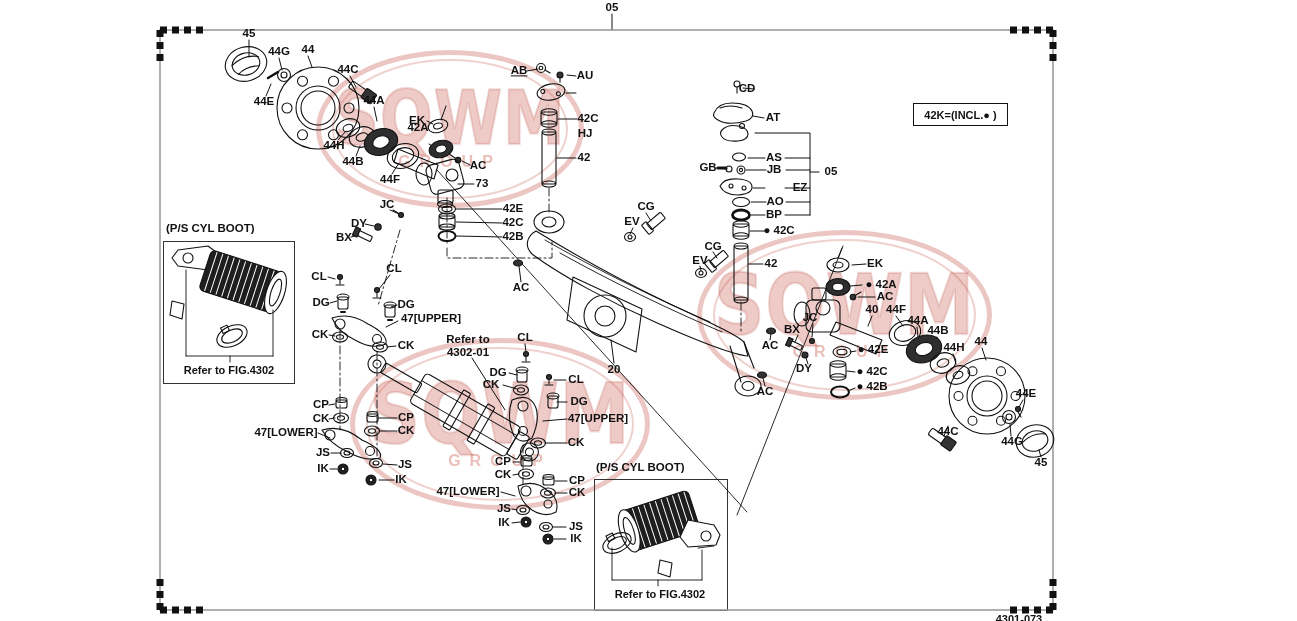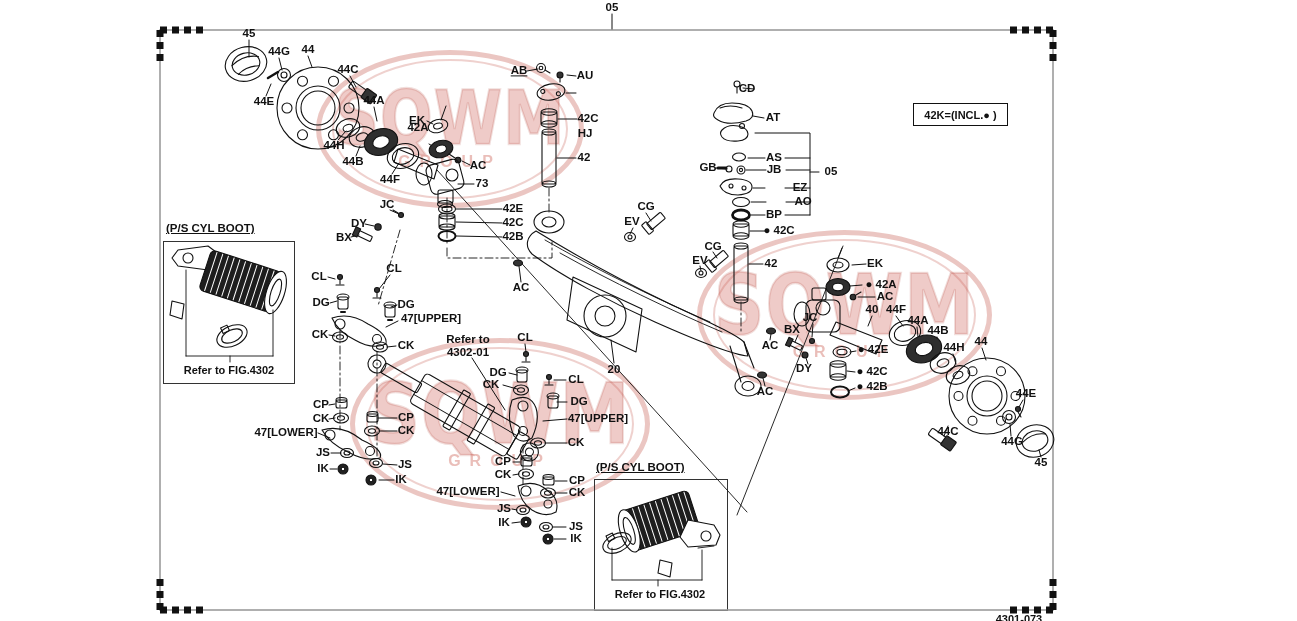--- a/index.html
+++ b/index.html
@@ -19,21 +19,21 @@
   #linework{position:absolute;left:0;top:0;z-index:20;}
   
   #labels-layer{position:absolute;inset:0;z-index:30;pointer-events:none;}
   .lbl{position:absolute;transform:translate(-50%,-50%);font:700 11.5px "Liberation Sans",sans-serif;
        color:#111;white-space:pre;text-align:center;line-height:1.15;}
   
   .notebox{position:absolute;left:913px;top:103px;width:93px;height:21px;border:1.6px solid #111;
            display:flex;align-items:center;justify-content:center;
            font:700 11px "Liberation Sans",sans-serif;color:#111;z-index:25;background:transparent;}
   .bootbox{position:absolute;border:1.4px solid #333;z-index:15;background:transparent;}
-  .boot-title{position:absolute;font:700 11.5px "Liberation Sans",sans-serif;color:#111;z-index:25;text-decoration:underline;}
+  .boot-title{position:absolute;font:700 11.5px "Liberation Sans",sans-serif;color:#111;z-index:25;}
   .boot-caption{position:absolute;font:700 11px "Liberation Sans",sans-serif;color:#111;
                 text-align:center;z-index:25;}
   .docno{position:absolute;left:1019px;top:613px;transform:translateX(-50%);
          font:700 11px "Liberation Sans",sans-serif;color:#111;z-index:30;}
 </style>
 </head>
 <body>
 
 <div id="stage">
 
@@ -561,21 +561,21 @@
       <div class="lbl" style="left: 513px; top: 209px;">42E</div>
       <div class="lbl" style="left: 513px; top: 223px;">42C</div>
       <div class="lbl" style="left: 513px; top: 237px;">42B</div>
       <div class="lbl" style="left: 747px; top: 89px;">CD</div>
       <div class="lbl" style="left: 773px; top: 118px;">AT</div>
       <div class="lbl" style="left: 774px; top: 158px;">AS</div>
       <div class="lbl" style="left: 708px; top: 168px;">GB</div>
       <div class="lbl" style="left: 774px; top: 170px;">JB</div>
       <div class="lbl" style="left: 831px; top: 172px;">05</div>
       <div class="lbl" style="left: 800px; top: 188px;">EZ</div>
-      <div class="lbl" style="left: 775px; top: 202px; margin-left: 28px;">AO</div>
+      <div class="lbl" style="left: 775px; top: 202px;">AO</div>
       <div class="lbl" style="left: 774px; top: 215px;">BP</div>
       <div class="lbl" style="left: 779px; top: 231px;">● 42C</div>
       <div class="lbl" style="left: 646px; top: 207px;">CG</div>
       <div class="lbl" style="left: 632px; top: 222px;">EV</div>
       <div class="lbl" style="left: 713px; top: 247px;">CG</div>
       <div class="lbl" style="left: 700px; top: 261px;">EV</div>
       <div class="lbl" style="left: 771px; top: 264px;">42</div>
       <div class="lbl" style="left: 875px; top: 264px;">EK</div>
       <div class="lbl" style="left: 881px; top: 285px;">● 42A</div>
       <div class="lbl" style="left: 885px; top: 297px;">AC</div>

